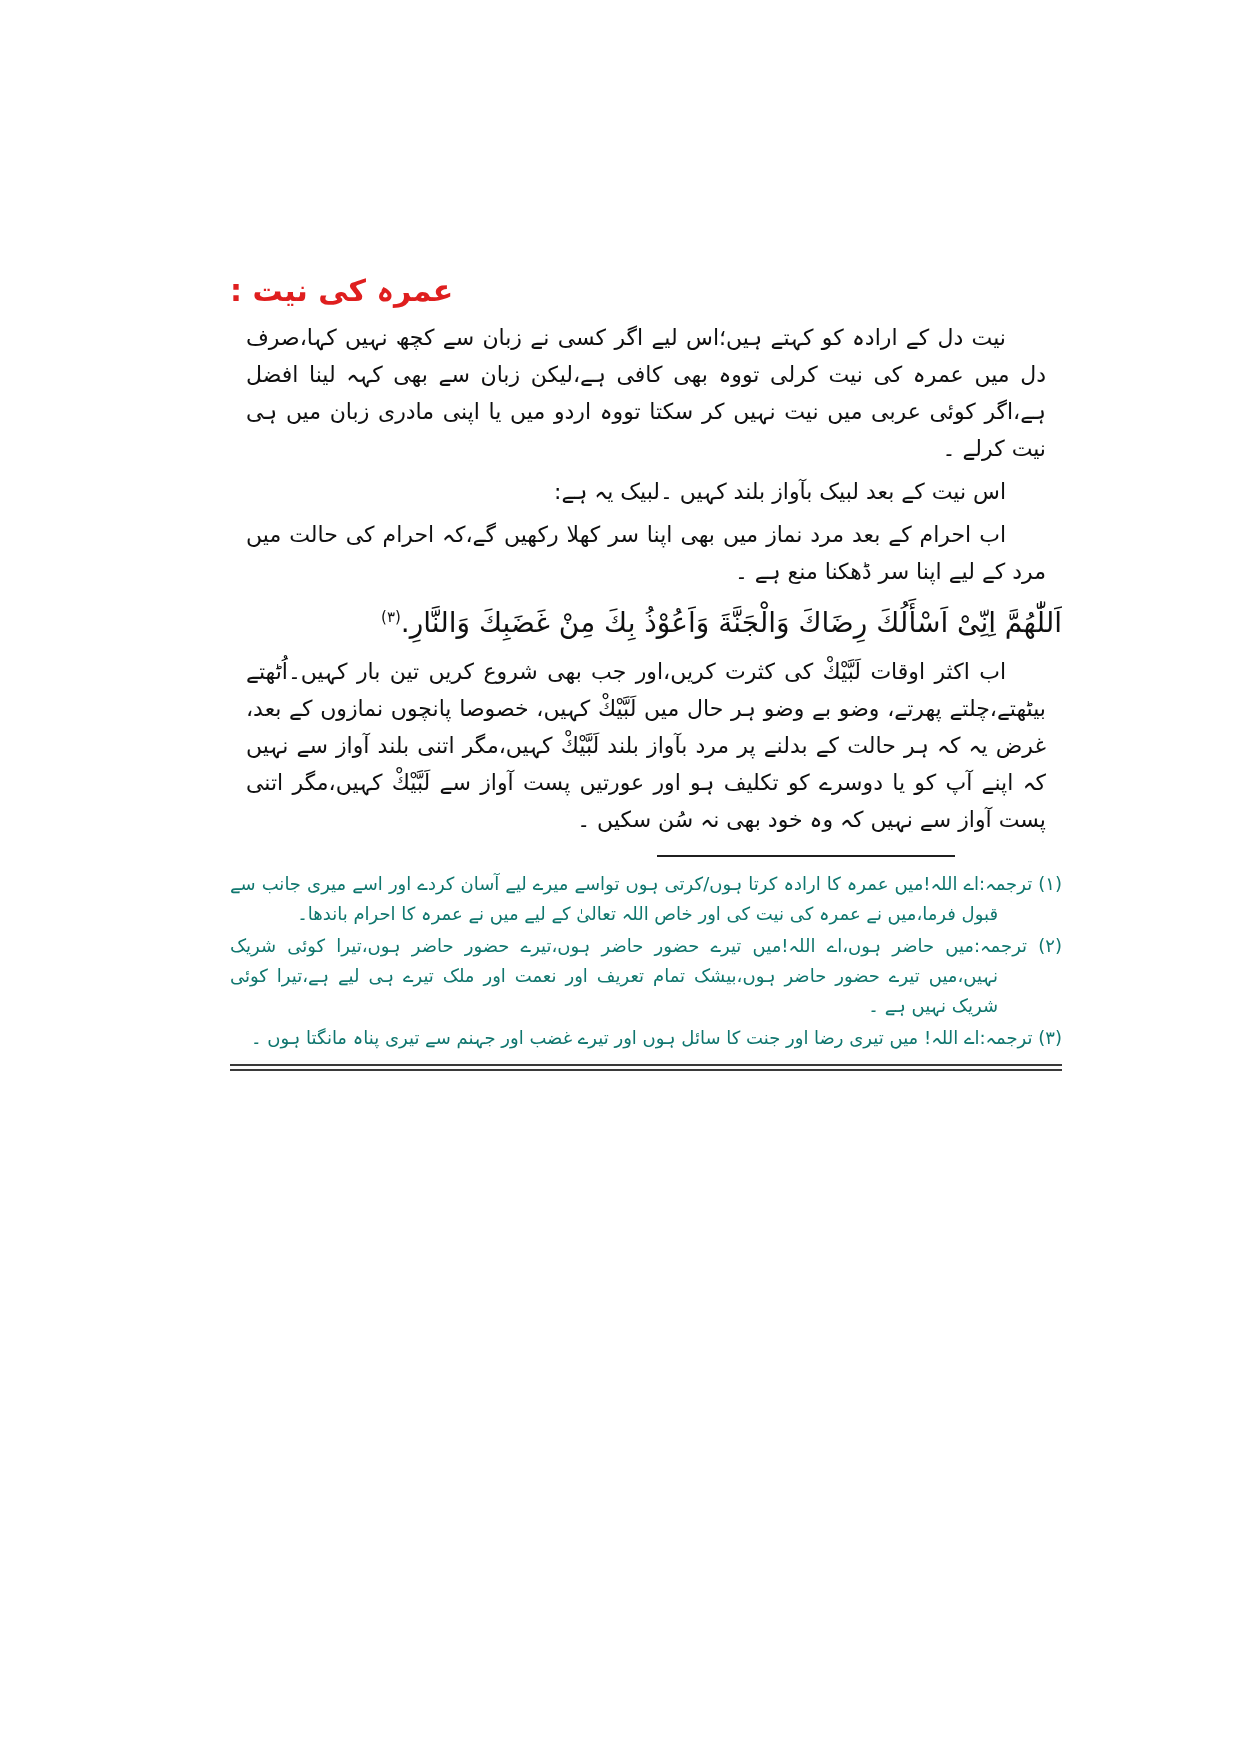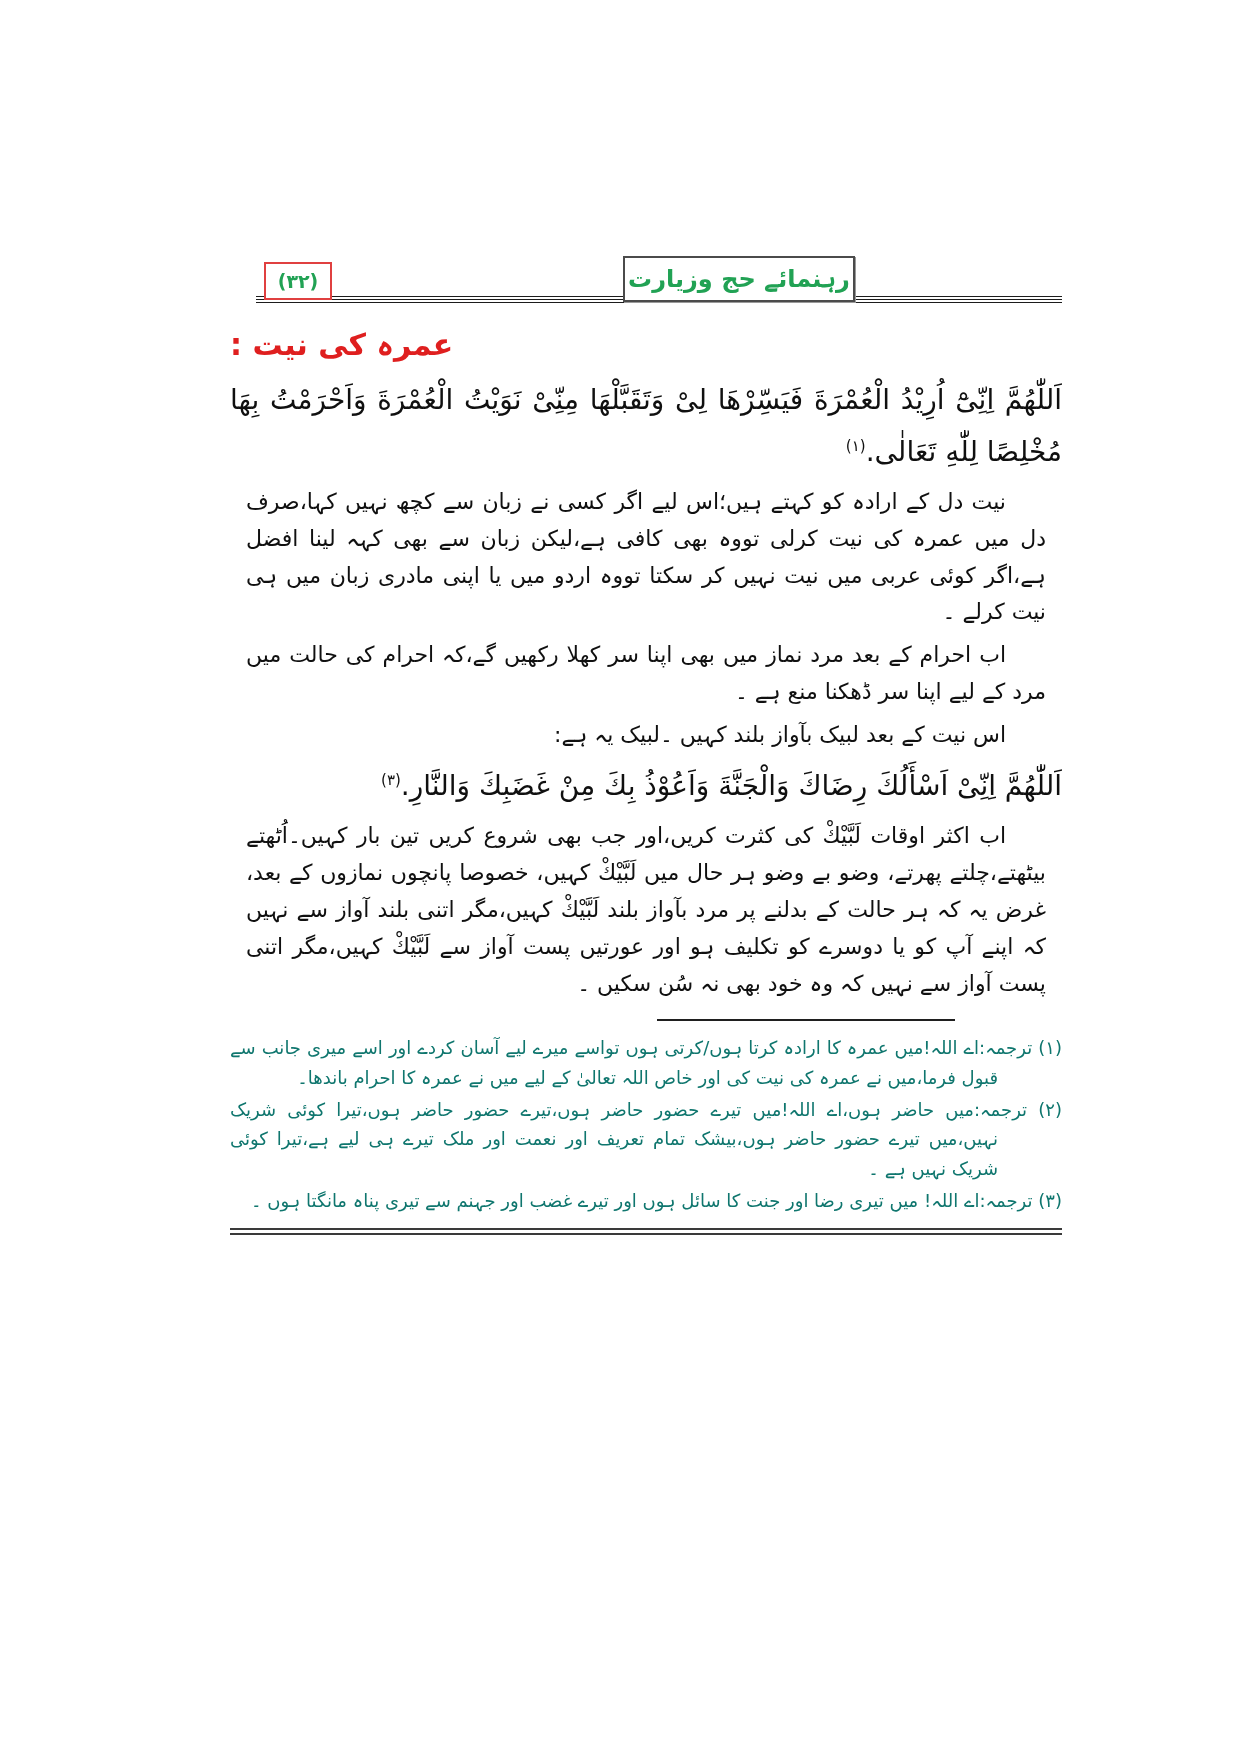--- a/index.html
+++ b/index.html
@@ -105,41 +105,29 @@
     border-top: 2px solid #3a3a3a;
     border-bottom: 2px solid #3a3a3a;
   }
 </style>
 </head>
 <body>
 
 <div class="page">
   <div class="content">
 
-    <div class="header">
-      <div class="hrule"></div>
-      <div class="pagenum-box">
-        <span>(۳۲)</span>
-      </div>
-      <div class="title-box">
-        <span>رہنمائے حج وزیارت</span>
-      </div>
-    </div>
 
     <div class="heading">عمرہ کی نیت :</div>
 
-    <div class="arabic">
-      <span>اَللّٰهُمَّ اِنِّیْٓ اُرِیْدُ الْعُمْرَةَ فَیَسِّرْهَا لِیْ وَتَقَبَّلْهَا مِنِّیْ نَوَیْتُ الْعُمْرَةَ وَاَحْرَمْتُ بِهَا مُخْلِصًا لِلّٰهِ تَعَالٰی.</span><sup class="ref">(۱)</sup>
-    </div>
 
     <p class="urdu">نیت دل کے ارادہ کو کہتے ہیں؛اس لیے اگر کسی نے زبان سے کچھ نہیں کہا،صرف دل میں عمرہ کی نیت کرلی تووہ بھی کافی ہے،لیکن زبان سے بھی کہہ لینا افضل ہے،اگر کوئی عربی میں نیت نہیں کر سکتا تووہ اردو میں یا اپنی مادری زبان میں ہی نیت کرلے ۔</p>
 
+    <p class="urdu">اس نیت کے بعد لبیک بآواز بلند کہیں ۔لبیک یہ ہے:</p>
+
     <p class="urdu">اب احرام کے بعد مرد نماز میں بھی اپنا سر کھلا رکھیں گے،کہ احرام کی حالت میں مرد کے لیے اپنا سر ڈھکنا منع ہے ۔</p>
-
-    <p class="urdu">اس نیت کے بعد لبیک بآواز بلند کہیں ۔لبیک یہ ہے:</p>
 
 
 
     <div class="arabic">
       <span>اَللّٰهُمَّ اِنِّیْ اَسْأَلُكَ رِضَاكَ وَالْجَنَّةَ وَاَعُوْذُ بِكَ مِنْ غَضَبِكَ وَالنَّارِ.</span><sup class="ref">(۳)</sup>
     </div>
 
     <p class="urdu">اب اکثر اوقات لَبَّیْكْ کی کثرت کریں،اور جب بھی شروع کریں تین بار کہیں۔اُٹھتے بیٹھتے،چلتے پھرتے، وضو بے وضو ہر حال میں لَبَّیْكْ کہیں، خصوصا پانچوں نمازوں کے بعد، غرض یہ کہ ہر حالت کے بدلنے پر مرد بآواز بلند لَبَّیْكْ کہیں،مگر اتنی بلند آواز سے نہیں کہ اپنے آپ کو یا دوسرے کو تکلیف ہو اور عورتیں پست آواز سے لَبَّیْكْ کہیں،مگر اتنی پست آواز سے نہیں کہ وہ خود بھی نہ سُن سکیں ۔</p>
 
     <div class="fn-rule"></div>

